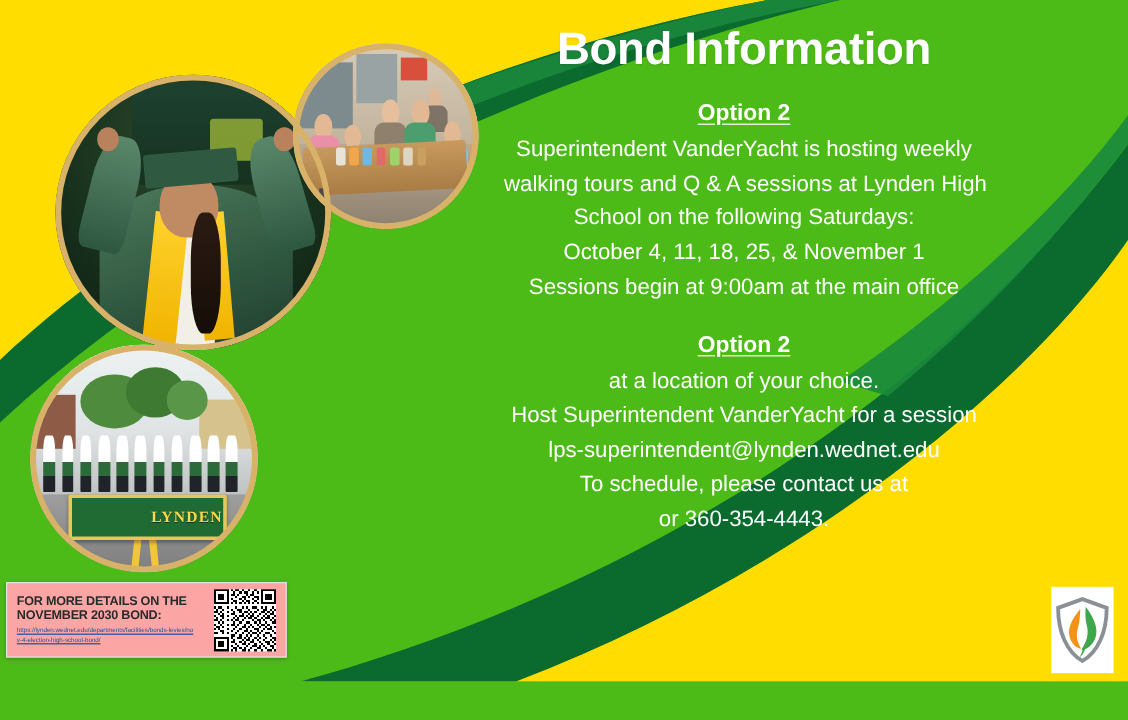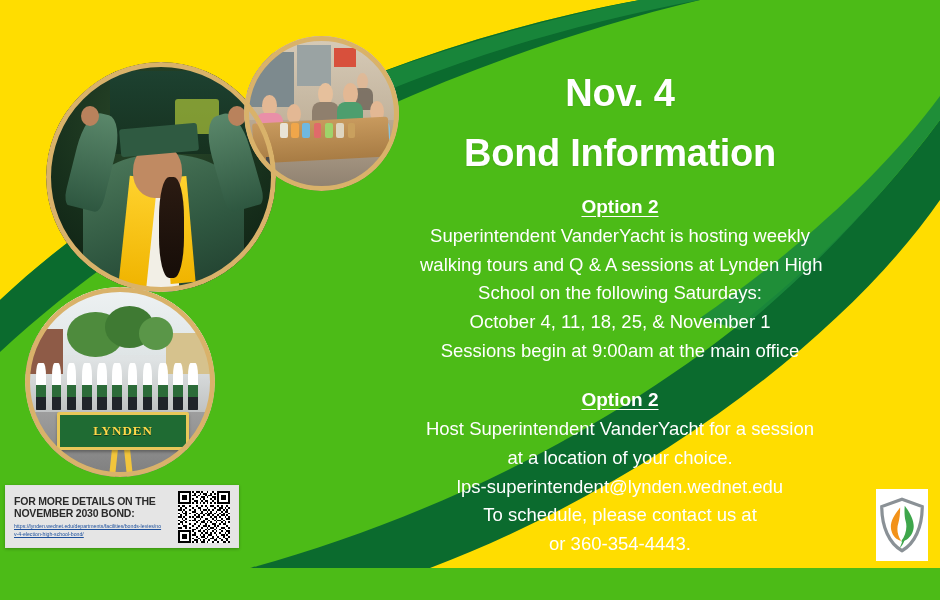--- a/index.html
+++ b/index.html
@@ -157,21 +157,21 @@
   }
   .bnd-crowd s:nth-child(1){left:6%;}  .bnd-crowd s:nth-child(2){left:14%;}
   .bnd-crowd s:nth-child(3){left:22%;} .bnd-crowd s:nth-child(4){left:30%;}
   .bnd-crowd s:nth-child(5){left:38%;} .bnd-crowd s:nth-child(6){left:46%;}
   .bnd-crowd s:nth-child(7){left:54%;} .bnd-crowd s:nth-child(8){left:62%;}
   .bnd-crowd s:nth-child(9){left:70%;} .bnd-crowd s:nth-child(10){left:78%;}
   .bnd-crowd s:nth-child(11){left:86%;}
   .bnd-banner {
     position:absolute; left:17%; bottom:14%; width:66%; height:17%;
     background:#1f6b33; border:3px solid #e8c75a; border-radius:2px;
-    display:flex; align-items:center; justify-content:center;
+    display:flex; align-items:center; justify-content:flex-end;
     box-shadow: 0 2px 3px rgba(0,0,0,.3);
   }
   .bnd-banner span {
     color:#ffd94a; font-weight:bold; letter-spacing:1px;
     font-size:13px; font-family:"Liberation Serif", serif;
     text-shadow: 0 1px 0 rgba(0,0,0,.5);
   }
 
   
   #text-col {
@@ -204,21 +204,21 @@
   .option-body div { white-space: nowrap; }
   #option2-head { }
 
   
   #details-box {
     position: absolute;
     left: 5px;
     top: 485px;
     width: 234px;
     height: 63px;
-    background: #e5e5e5;
+    background: #fca5a5;
     border: 1px solid #e2e2e2;
     box-shadow: 0 1px 3px rgba(0,0,0,.25);
     display: flex;
     align-items: center;
     box-sizing: border-box;
     padding: 8px 6px;
   }
   #details-text { flex: 1 1 auto; text-align: left; padding-left: 2px; }
   .details-head {
     font-size: 10.5px;
@@ -366,36 +366,35 @@
       </div>
       <div class="bnd-banner">
         <span>LYNDEN</span>
       </div>
     </div>
     <div class="ring"></div>
   </div>
 
   <div id="text-col">
 
-    <div class="title-line" id="title-date">Nov. 4</div>
     <div class="title-line" id="title-main">Bond Information</div>
 
     <div class="option-head" id="option1-head">Option 2</div>
     <div class="option-body">
       <div>Superintendent VanderYacht is hosting weekly</div>
       <div>walking tours and Q &amp; A sessions at Lynden High</div>
       <div>School on the following Saturdays:</div>
       <div>October 4, 11, 18, 25, &amp; November 1</div>
       <div>Sessions begin at 9:00am at the main office</div>
     </div>
 
     <div class="option-head" id="option2-head">Option 2</div>
     <div class="option-body">
+      <div>at a location of your choice.</div>
       <div>Host  Superintendent VanderYacht for a session</div>
-      <div>at a location of your choice.</div>
       <div>lps-superintendent@lynden.wednet.edu</div>
       <div>To schedule, please contact us at</div>
       <div>or 360-354-4443.</div>
     </div>
   </div>
 
   <div id="details-box">
     <div id="details-text">
       <div class="details-head">FOR MORE DETAILS ON THE</div>
       <div class="details-head">NOVEMBER 2030 BOND:</div>

